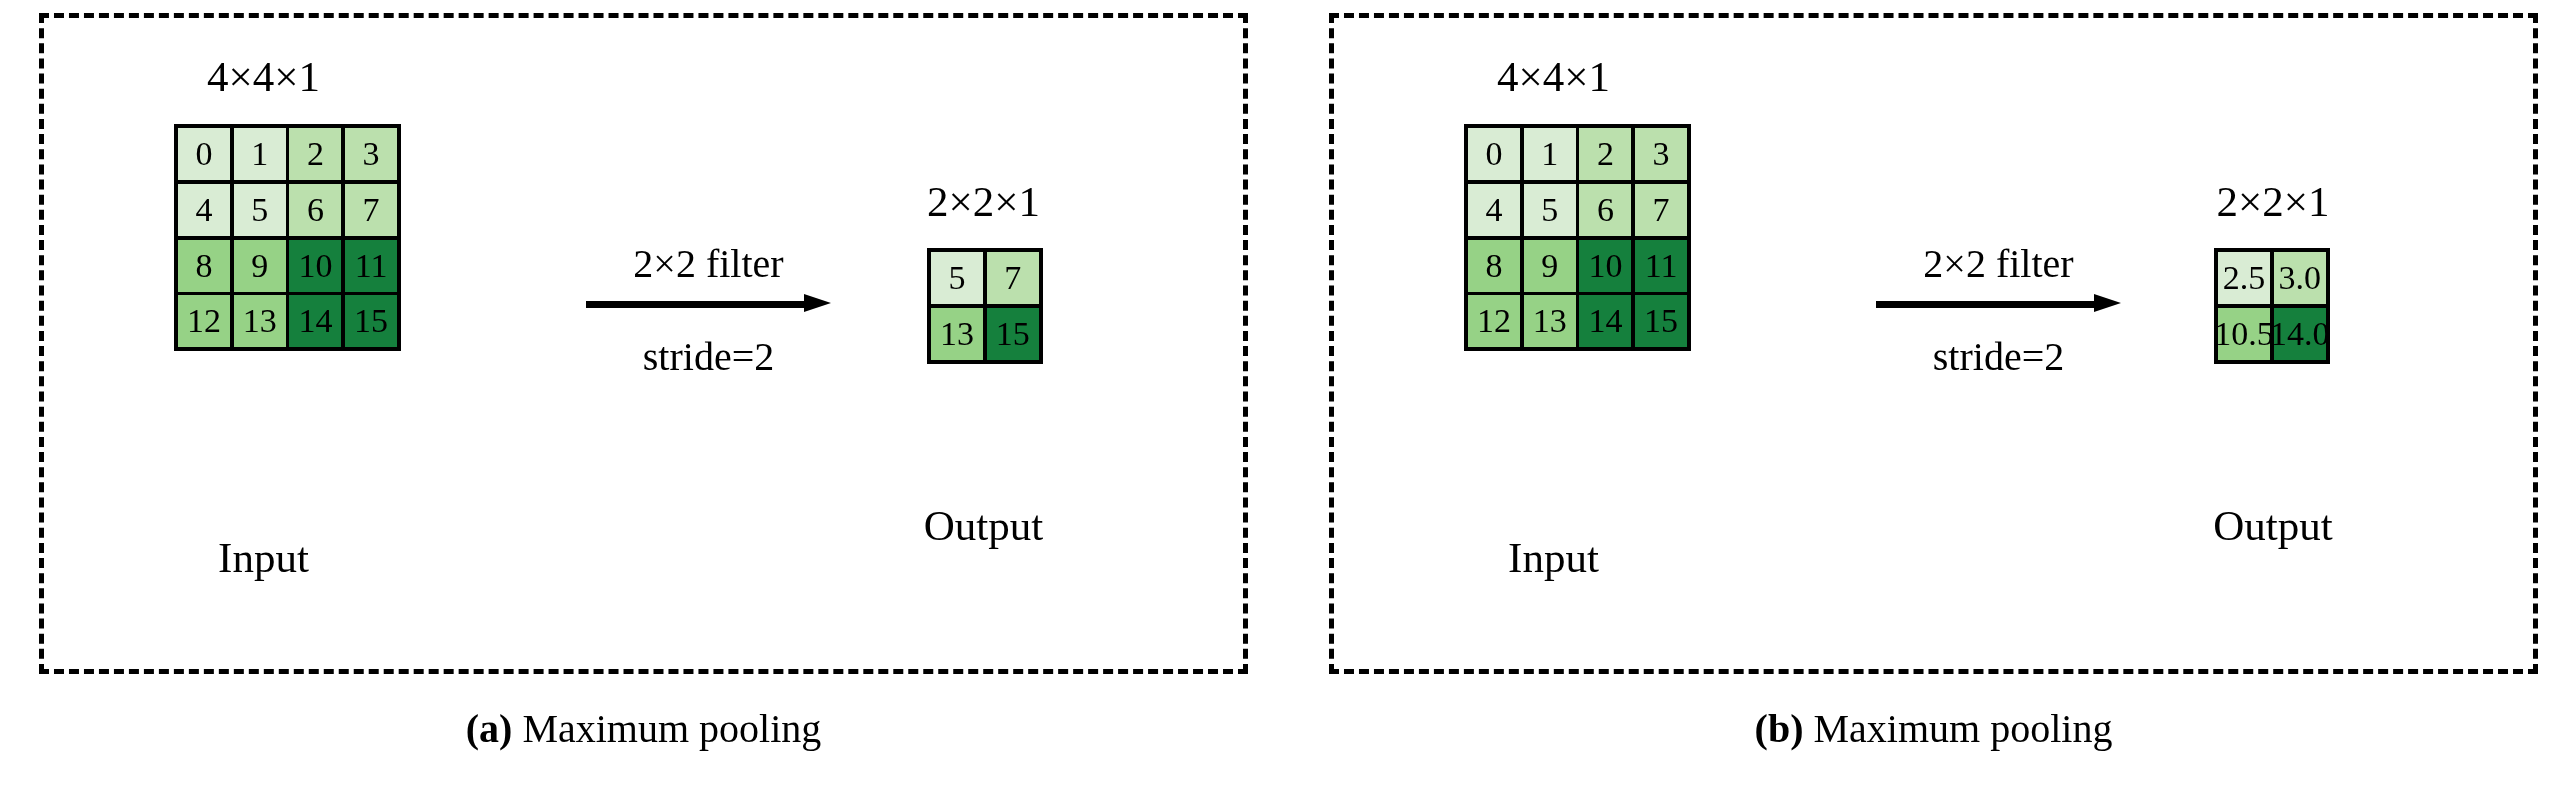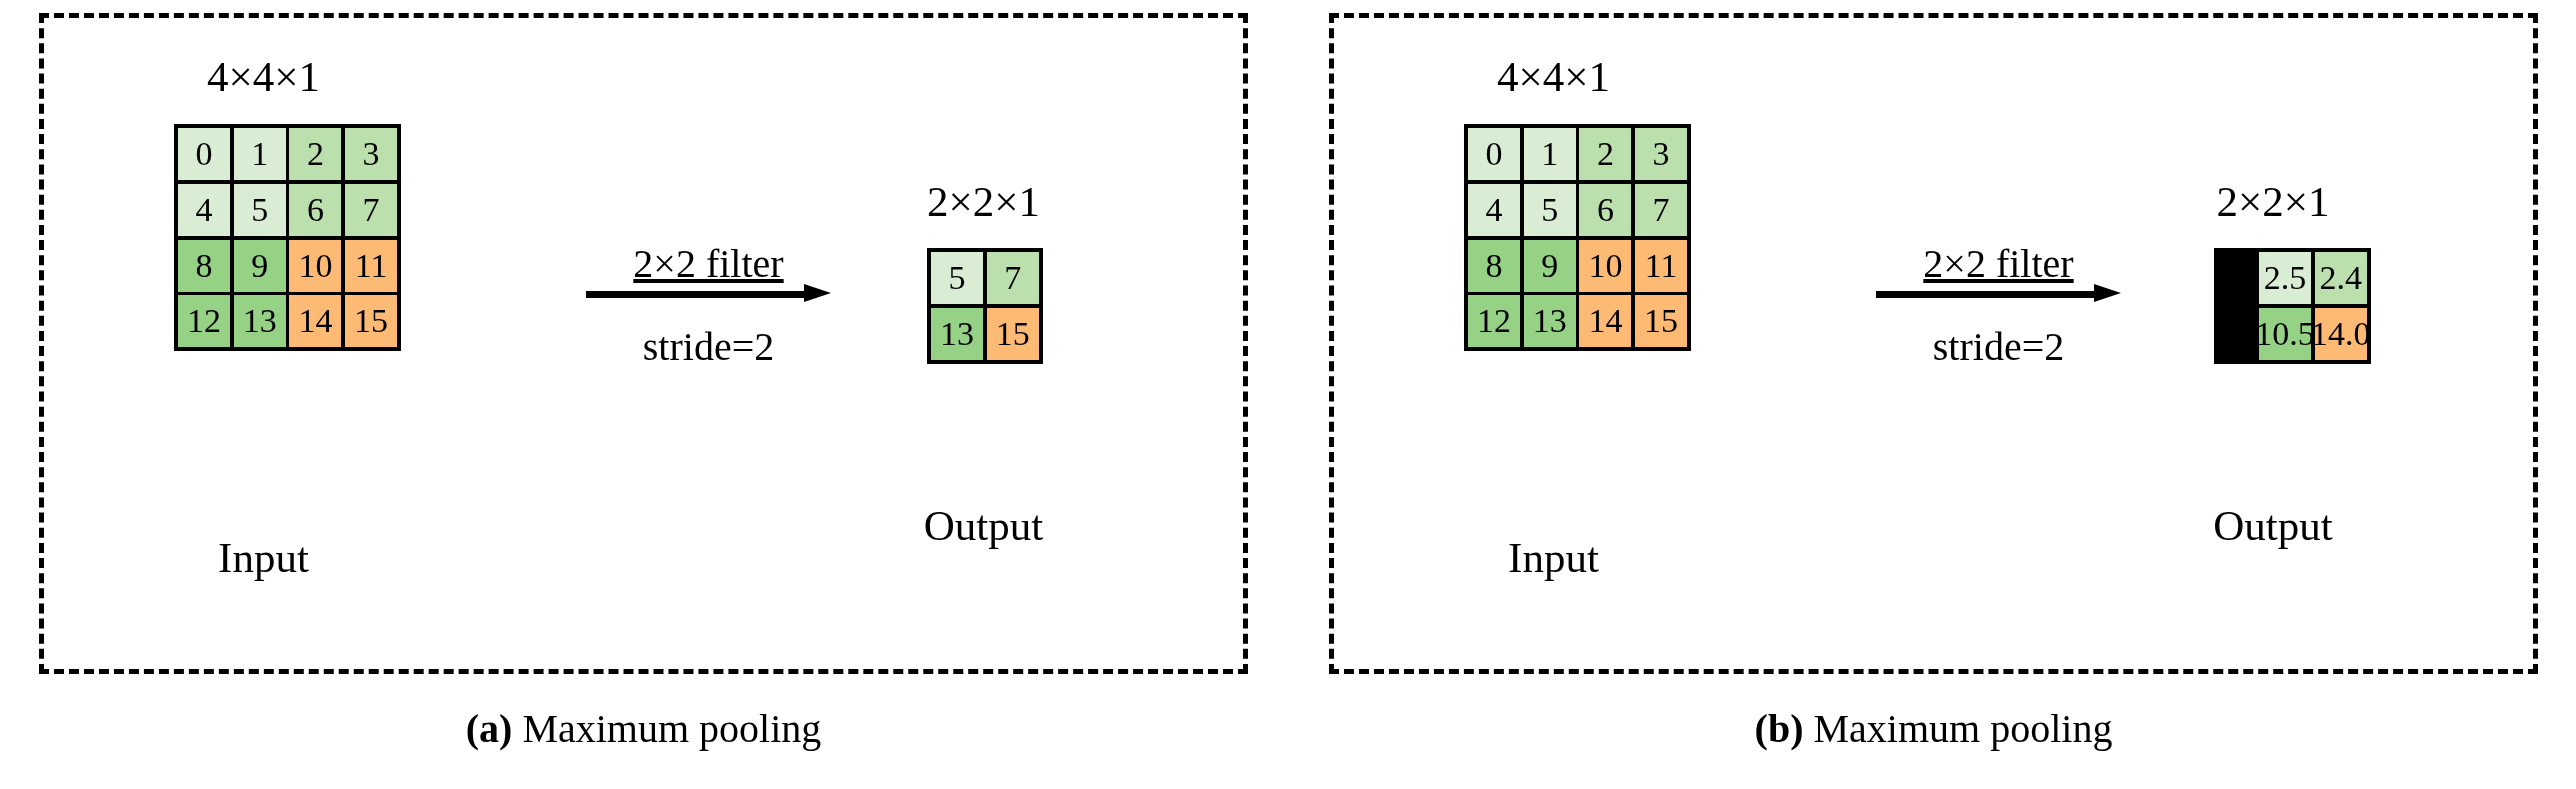--- a/index.html
+++ b/index.html
@@ -92,21 +92,21 @@
     align-items: center;
     justify-content: center;
     font-size: 34px;
     line-height: 1;
     color: #000000;
     user-select: none;
   }
   .cell.shade-0 { background: #d9ecd4; }
   .cell.shade-1 { background: #bbe0ad; }
   .cell.shade-2 { background: #96d286; }
-  .cell.shade-3 { background: #fdba74; }
+  .cell.shade-3 { background: #15803d; }
 
   
   .role-label {
     position: absolute;
     font-size: 43px;
     line-height: 1;
     white-space: nowrap;
     text-align: center;
   }
 
@@ -114,21 +114,21 @@
   .arrow-block {
     position: absolute;
     width: 245px;
     text-align: center;
   }
   .arrow-text {
     font-size: 40px;
     line-height: 1;
     white-space: nowrap;
   }
-  .arrow-text.top    { margin-bottom: 0; text-decoration: underline; }
+  .arrow-text.top    { margin-bottom: 10px; }
   .arrow-text.bottom { margin-top: 23px; }
 
   .arrow-graphic {
     position: relative;
     height: 19.3px;
     width: 100%;
   }
   .arrow-shaft {
     position: absolute;
     left: 0;
@@ -237,23 +237,23 @@
         <div class="arrow-text top">2×2 filter</div>
         <div class="arrow-graphic">
           <div class="arrow-shaft"></div>
           <div class="arrow-head"></div>
         </div>
         <div class="arrow-text bottom">stride=2</div>
       </div>
 
       <div class="shape-label" style="left: 813px; top: 162px; width: 252px;">2×2×1</div>
 
-      <div class="grid output-grid" style="left: 880px; top: 230px; padding-left: 41px;">
+      <div class="grid output-grid" style="left: 880px; top: 230px;">
           <div class="cell shade-0">2.5</div>
-          <div class="cell shade-1">2.4</div>
+          <div class="cell shade-1">3.0</div>
           <div class="cell shade-2">10.5</div>
           <div class="cell shade-3">14.0</div>
         </div>
 
       <div class="role-label" style="left: 813px; top: 486px; width: 252px;">Output</div>
 
     </div>
   </div>
 
   <div class="panel-caption" id="caption-b">

